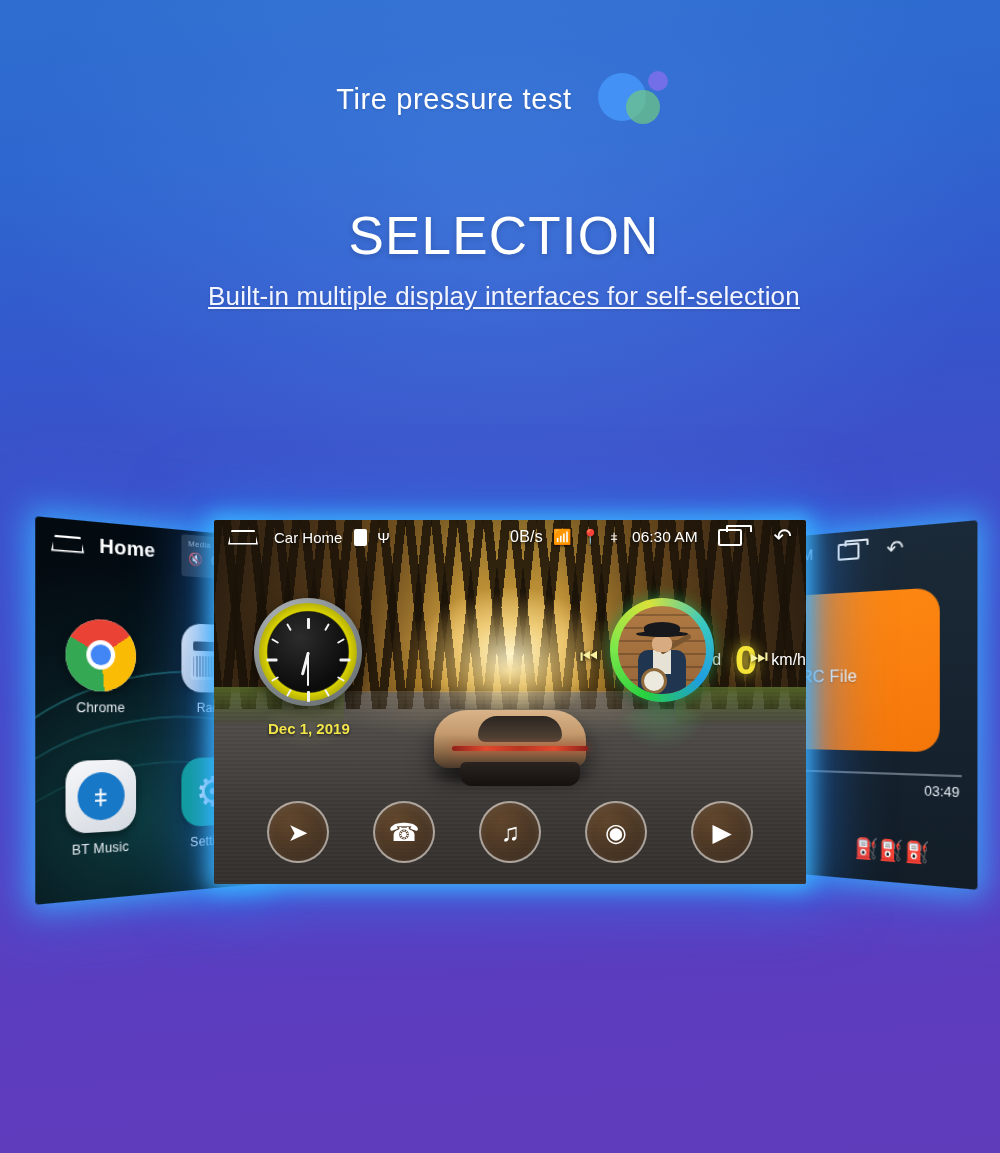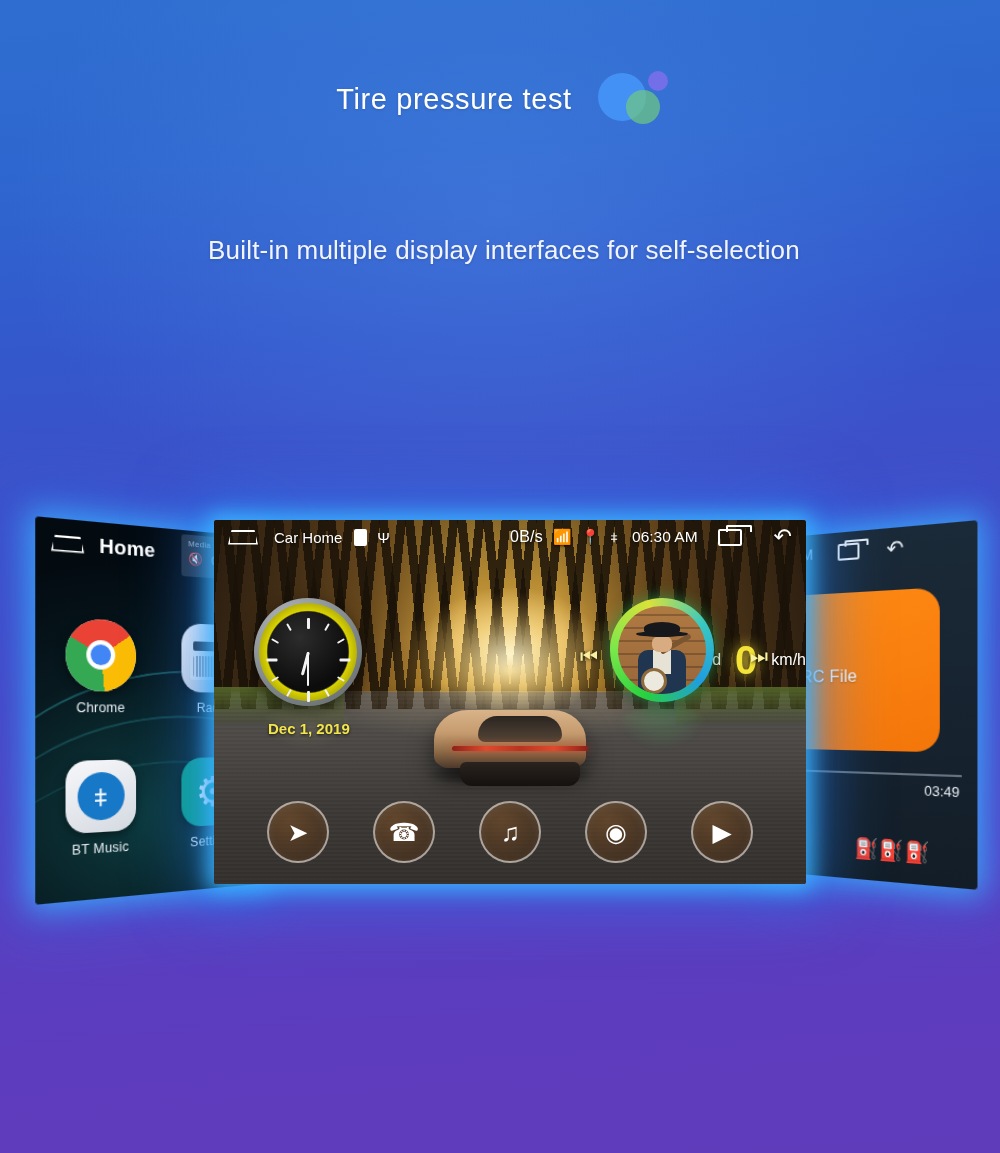--- a/index.html
+++ b/index.html
@@ -43,24 +43,25 @@
   .logo .c-green{width:34px; height:34px; left:28px; top:22px; background:rgba(110,200,130,.72); }
   .logo .c-purple{width:20px;height:20px; left:50px; top:3px; background:rgba(125,110,235,.85); }
 
   h1.title{
     margin-top:22px;
     font-size:53px; line-height:1.06; color:#fff;
     font-weight:400; letter-spacing:1.2px;
     text-shadow:0 2px 6px rgba(0,0,0,.18);
   }
   .subtitle{
-    margin-top:27px;
+    margin-top:17px;
     font-size:26px; color:#f2f5ff; font-weight:400;
     letter-spacing:.2px;
     text-shadow:0 1px 3px rgba(0,0,0,.15);
+    text-decoration:underline;
   }
 
   .cta-wrap{ margin-top:26px; display:flex; justify-content:center; }
   .cta{
     display:inline-flex; align-items:center; justify-content:center;
     height:64px; padding:0 44px; border-radius:34px;
     background:linear-gradient(100deg,#1f9ff0 0%,#22b4ea 45%,#2fd0dd 100%);
     color:#ffffff; font-size:25px; letter-spacing:.2px;
     border:none; cursor:pointer;
     box-shadow:0 6px 26px rgba(30,160,240,.38);
@@ -384,20 +385,21 @@
     <div class="kicker">Tire pressure test</div>
     <div class="logo">
       <i class="c-blue"></i>
       <i class="c-purple"></i>
       <i class="c-green"></i>
     </div>
   </div>
 
   <h1 class="title">
     <br>
+    <span>SELECTION</span>
   </h1>
 
   <div class="subtitle">Built-in multiple display interfaces for self-selection</div>
 
 </div>
 
 <div class="stage">
 
   <div class="device left-dev">
     <div class="left-screen">

